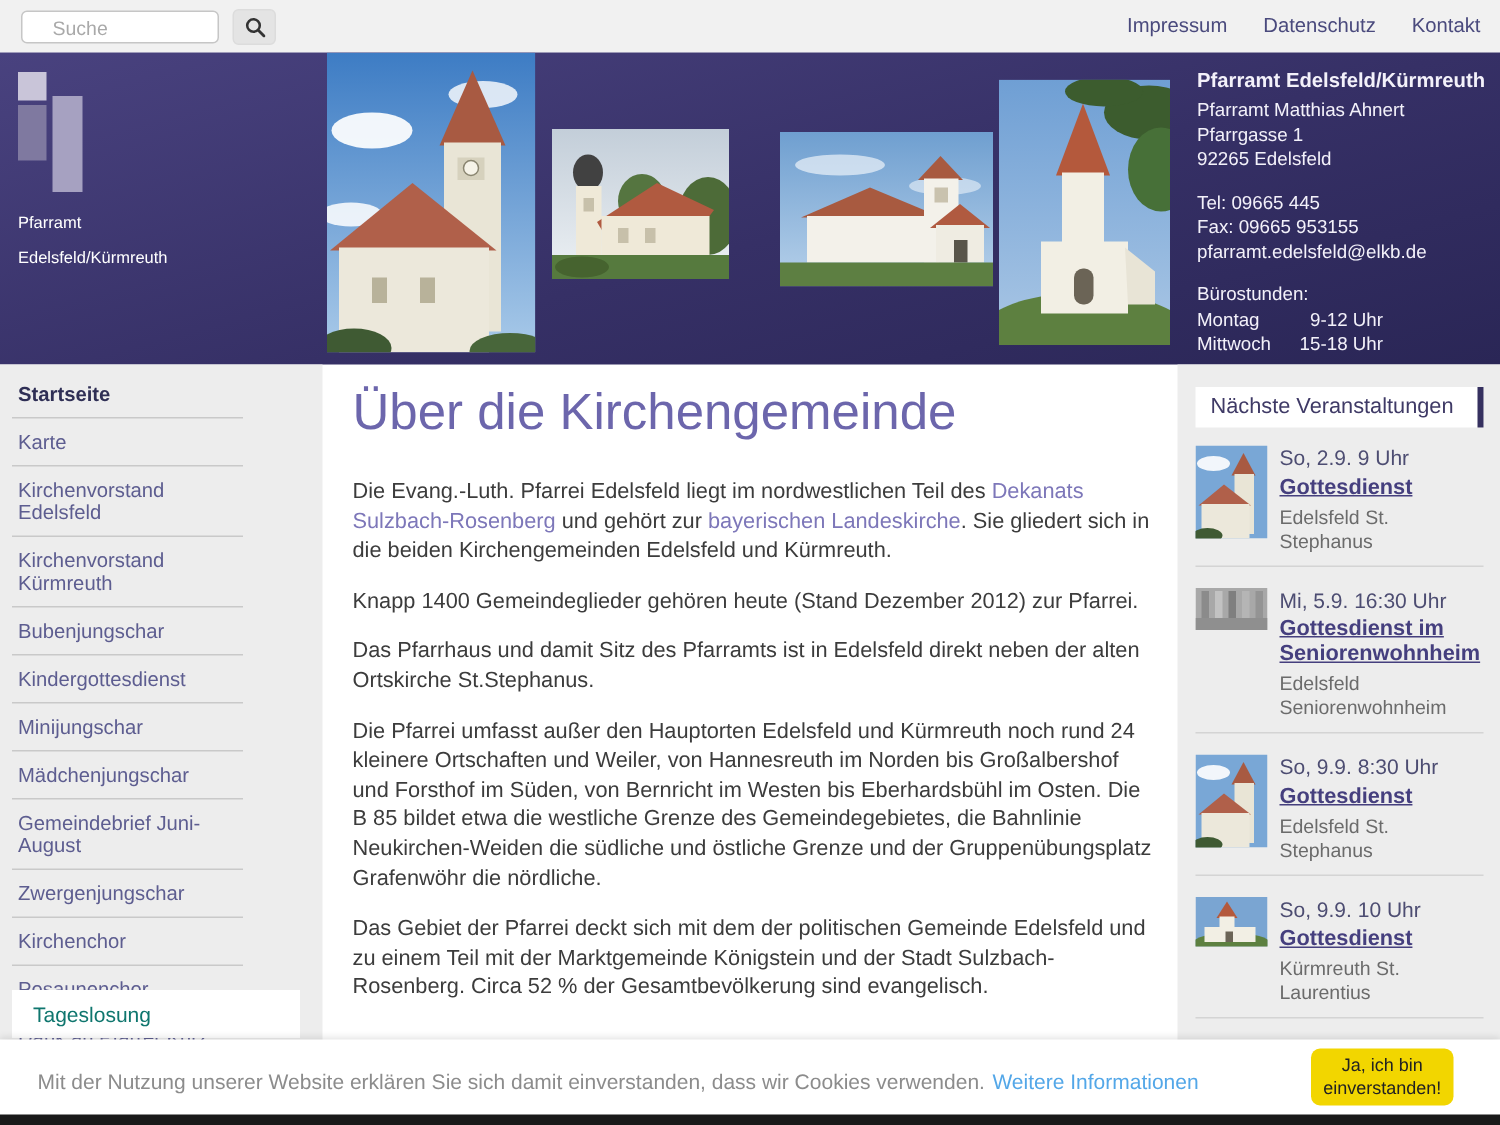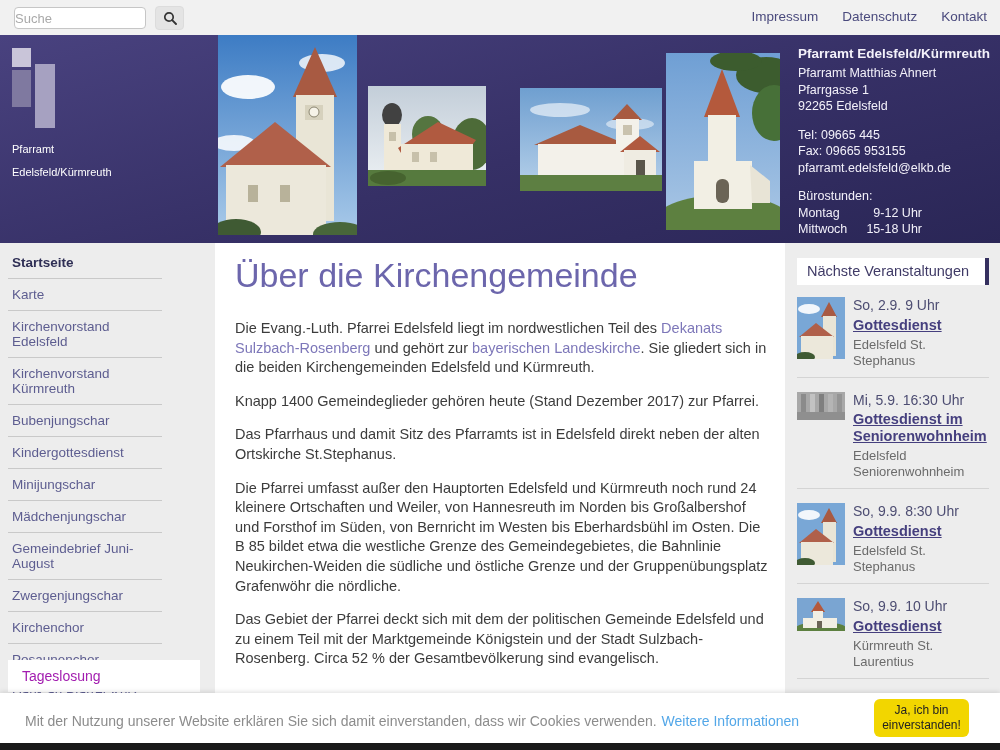--- a/index.html
+++ b/index.html
@@ -7,21 +7,21 @@
   .page {
     position:relative; width:1000px; height:750px; overflow:hidden;
     background:#ffffff; font-family:"Liberation Sans", sans-serif;
   }
 
   
   .topbar { position:absolute; left:0; top:0; width:1000px; height:35px; background:#f1f1f1; }
   .search-input {
     position:absolute; left:14px; top:7px; width:132px; height:22px;
     border:1px solid #c6c6c6; border-radius:4px; background:#fff;
-    padding:0 0; font-size:13px; color:#333; font-family:inherit;
+    padding:0 20px; font-size:13px; color:#333; font-family:inherit;
   }
   .search-input::placeholder { color:#a9a9a9; }
   .search-btn {
     position:absolute; left:155px; top:6px; width:29px; height:24px;
     background:#e4e4e4; border:1px solid #dcdcdc; border-radius:4px;
     display:flex; align-items:center; justify-content:center; cursor:pointer;
   }
   .top-links { position:absolute; right:13px; top:9px; display:flex; gap:24px; }
   .top-links a { font-size:13.5px; color:#4a4a7d; text-decoration:none; }
 
@@ -54,21 +54,21 @@
   
   .sidebar { position:absolute; left:0; top:247px; width:170px; }
   .nav-item {
     display:block; margin:0 8px; padding:8px 4px;
     font-size:13.5px; color:#5d5d90; text-decoration:none;
     border-bottom:1px solid #c9c9c9;
   }
   .nav-item.active { color:#2f2f55; font-weight:600; }
   .widget-title {
     position:absolute; left:8px; top:660px; width:192px;
-    background:#ffffff; padding:8px 14px; font-size:14px; color:#a21caf;
+    background:#ffffff; padding:8px 14px; font-size:14px; color:#0f766e;
   }
 
   
   .main { position:absolute; left:235px; top:252px; width:535px; }
   .main h1 { font-size:34px; font-weight:400; color:#6c66ac; margin:4px 0 24px; }
   .main p  { font-size:14.5px; line-height:19.6px; color:#3c3c3c; margin:0 0 14px; }
   .inline-link { color:#7d77b9; text-decoration:none; }
 
   
   .events { position:absolute; left:797px; top:258px; width:192px; }
@@ -260,21 +260,21 @@
     <a href="#" class="nav-item">Posaunenchor</a>
     <a href="#" class="nav-item">Dank an Pfarrer Kurz</a>
   </nav>
   <div class="widget-title">Tageslosung</div>
 
   <main class="main">
     <h1>Über die Kirchengemeinde</h1>
     <p>
       <span>Die Evang.-Luth. Pfarrei Edelsfeld liegt im nordwestlichen Teil des </span><a href="#" class="inline-link">Dekanats Sulzbach-Rosenberg</a><span> und gehört zur </span><a href="#" class="inline-link">bayerischen Landeskirche</a><span>. Sie gliedert sich in die beiden Kirchengemeinden Edelsfeld und Kürmreuth.</span>
     </p>
-    <p>Knapp 1400 Gemeindeglieder gehören heute (Stand Dezember 2017) zur Pfarrei.</p>
+    <p>Knapp 1400 Gemeindeglieder gehören heute (Stand Dezember 2012) zur Pfarrei.</p>
     <p>Das Pfarrhaus und damit Sitz des Pfarramts ist in Edelsfeld direkt neben der alten Ortskirche St.Stephanus.</p>
     <p>Die Pfarrei umfasst außer den Hauptorten Edelsfeld und Kürmreuth noch rund 24 kleinere Ortschaften und Weiler, von Hannesreuth im Norden bis Großalbershof und Forsthof im Süden, von Bernricht im Westen bis Eberhardsbühl im Osten. Die B 85 bildet etwa die westliche Grenze des Gemeindegebietes, die Bahnlinie Neukirchen-Weiden die südliche und östliche Grenze und der Gruppenübungsplatz Grafenwöhr die nördliche.</p>
     <p>Das Gebiet der Pfarrei deckt sich mit dem der politischen Gemeinde Edelsfeld und zu einem Teil mit der Marktgemeinde Königstein und der Stadt Sulzbach-Rosenberg. Circa 52 % der Gesamtbevölkerung sind evangelisch.</p>
   </main>
 
   <aside class="events">
     <div class="events-title">Nächste Veranstaltungen</div>
 
     <div class="event">
       <div class="ev-thumb">

